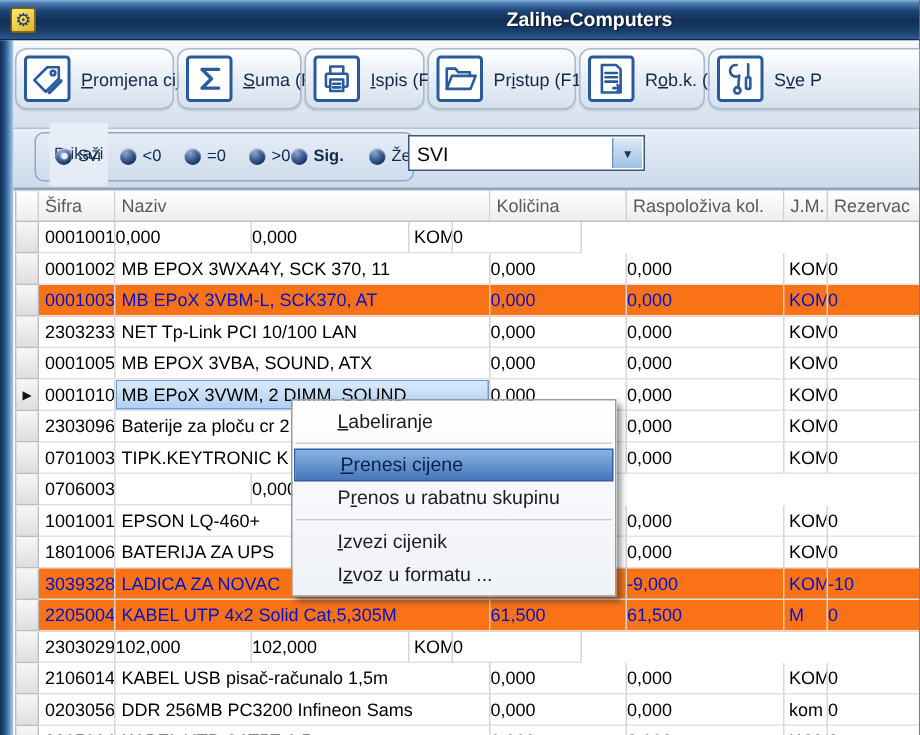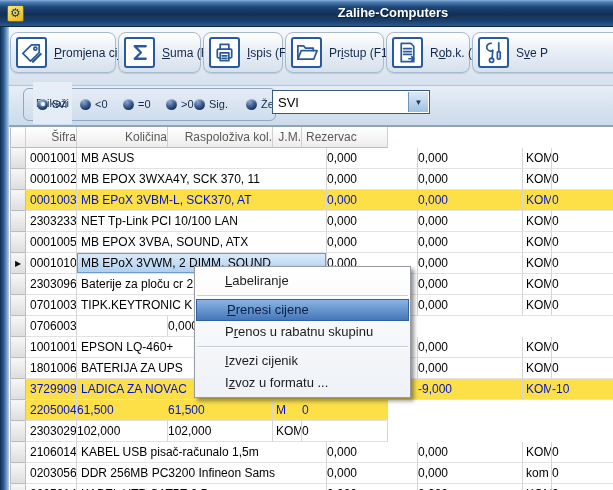--- a/index.html
+++ b/index.html
@@ -54,32 +54,32 @@
     display:flex; align-items:center; justify-content:center; font-size:8px; color:#15365f; }
 
   
   .grid { position:absolute; left:9px; top:126px; right:0; bottom:0; background:#fff;
     border-top:1px solid #8fa4b8; overflow:hidden; }
   .trow, .thead { display:flex; height:21px; width:630px; }
   .cell { height:21px; font-size:12px; color:#000; line-height:20px; overflow:hidden; white-space:nowrap;
     border-right:1px solid #d6d6d6; border-bottom:1px solid #e2e2e2; flex:none; }
   .thead .cell { color:#5a5a5a; background:linear-gradient(180deg,#ffffff,#ededed);
     border-bottom:1px solid #bcbcbc; border-right:1px solid #cfcfcf;
-    text-align:right; padding:0 0 0 4px !important; }
+    text-align:left; padding:0 0 0 4px !important; }
   .mk { width:16px; margin-left:1px; background:linear-gradient(180deg,#f6f6f6,#dedede);
     border:1px solid #bdbdbd; border-top:1px solid #f2f2f2; text-align:center; font-size:8px; line-height:19px; color:#111; }
   .thead .mk { background:linear-gradient(180deg,#ffffff,#ededed); }
   .c-sifra { width:51px; padding-left:4px; }
   .c-naziv { width:250px; padding-left:4px; }
   .c-kol   { width:91px; }
   .c-rasp  { width:105px; }
   .c-jm    { width:29px; padding-left:3px; }
   .c-rez   { width:86px; padding-right:18px; }
   .c-num   { text-align:left; padding-right:8px; }
-  .trow.hl .cell { background:#fde047; color:#0013cc; }
+  .trow.hl .cell { background:#f97316; color:#0013cc; }
   .trow.hl .mk { background:linear-gradient(180deg,#f6f6f6,#dedede); color:#111; }
   .focuscell { background:linear-gradient(180deg,#dcebfb,#aecff0) !important;
     box-shadow:inset 0 0 0 1px #6f9ad0; color:#000 !important; }
 
   
   .cmenu { position:absolute; left:194px; top:266px; width:217px;
     background:linear-gradient(180deg,#ffffff,#eef1f6); border:1px solid #979ca4;
     box-shadow:3px 3px 4px rgba(40,40,40,.5); padding:3px 0; }
   .mi { height:22px; line-height:22px; padding-left:30px; padding-right:10px;
     font-size:13px; color:#1c1c1c; white-space:nowrap; cursor:default; }
@@ -173,49 +173,49 @@
           <span>&lt;0</span>
         </label>
       <label class="radio" style="left:99px;">
           <span class="rb"></span>
           <span>=0</span>
         </label>
       <label class="radio" style="left:142px;">
           <span class="rb"></span>
           <span>&gt;0</span>
         </label>
-      <label class="radio" style="left:170px;">
+      <label class="radio" style="left:170px;font-weight:bold;">
           <span class="rb"></span>
           <span>Sig.</span>
         </label>
       <label class="radio" style="left:222px;">
           <span class="rb"></span>
           <span>Želj.</span>
         </label>
     </div>
     <div class="combo">
       <span class="val">SVI</span>
       <span class="cbtn">▼</span>
     </div>
   </div>
 
   <div class="grid">
     <div class="thead">
       <div class="cell mk"></div>
       <div class="cell c-sifra">Šifra</div>
+      <div class="cell c-naziv">Naziv</div>
       <div class="cell c-kol">Količina</div>
       <div class="cell c-rasp">Raspoloživa kol.</div>
       <div class="cell c-jm">J.M.</div>
       <div class="cell c-rez" style="text-align:left;padding-left:4px;">Rezervac</div>
     </div>
     <div>
         <div class="trow">
           <div class="cell mk"></div>
           <div class="cell c-sifra">0001001</div>
-          <div class="cell c-naziv">MB ASUS</div>
           <div class="cell c-kol c-num">0,000</div>
           <div class="cell c-rasp c-num">0,000</div>
           <div class="cell c-jm">KOM</div>
           <div class="cell c-rez c-num">0</div>
         </div>
         <div class="trow">
           <div class="cell mk"></div>
           <div class="cell c-sifra">0001002</div>
           <div class="cell c-naziv">MB EPOX 3WXA4Y, SCK 370, 11</div>
           <div class="cell c-kol c-num">0,000</div>
@@ -298,30 +298,31 @@
           <div class="cell mk"></div>
           <div class="cell c-sifra">1801006</div>
           <div class="cell c-naziv">BATERIJA ZA UPS</div>
           <div class="cell c-kol c-num"></div>
           <div class="cell c-rasp c-num">0,000</div>
           <div class="cell c-jm">KOM</div>
           <div class="cell c-rez c-num">0</div>
         </div>
         <div class="trow hl">
           <div class="cell mk"></div>
-          <div class="cell c-sifra">3729909</div>
+          <div class="cell c-sifra">3039328</div>
           <div class="cell c-naziv">LADICA ZA NOVAC</div>
           <div class="cell c-kol c-num"></div>
           <div class="cell c-rasp c-num">-9,000</div>
           <div class="cell c-jm">KOM</div>
           <div class="cell c-rez c-num">-10</div>
         </div>
         <div class="trow hl">
           <div class="cell mk"></div>
           <div class="cell c-sifra">2205004</div>
+          <div class="cell c-naziv">KABEL UTP 4x2 Solid Cat,5,305M</div>
           <div class="cell c-kol c-num">61,500</div>
           <div class="cell c-rasp c-num">61,500</div>
           <div class="cell c-jm">M</div>
           <div class="cell c-rez c-num">0</div>
         </div>
         <div class="trow">
           <div class="cell mk"></div>
           <div class="cell c-sifra">2303029</div>
           <div class="cell c-kol c-num">102,000</div>
           <div class="cell c-rasp c-num">102,000</div>

